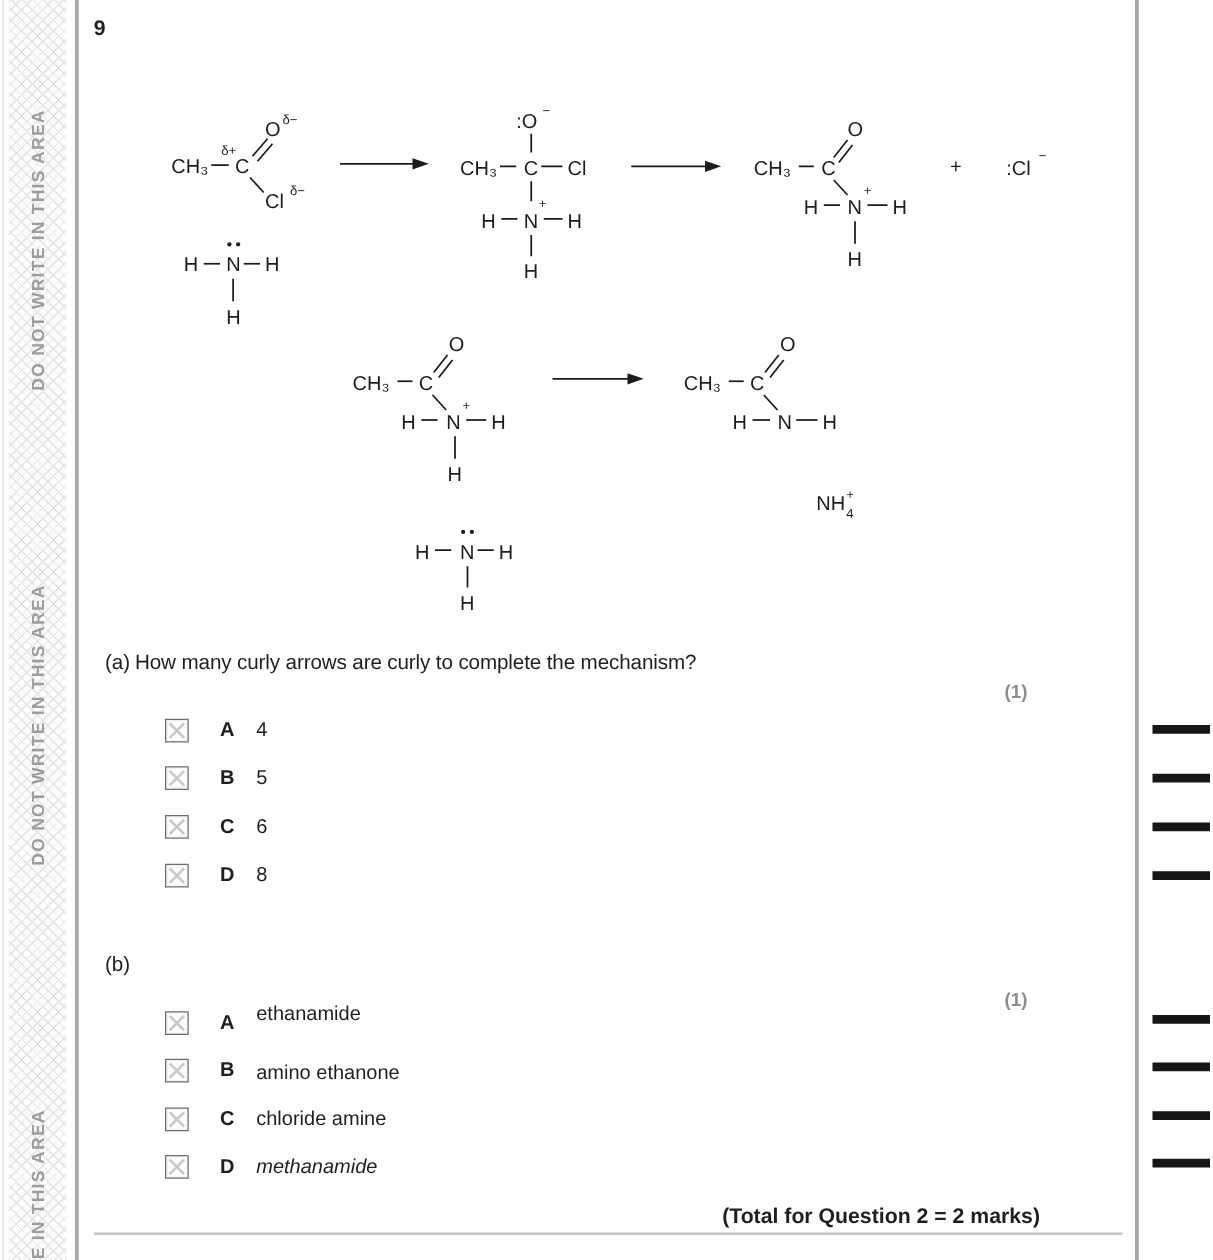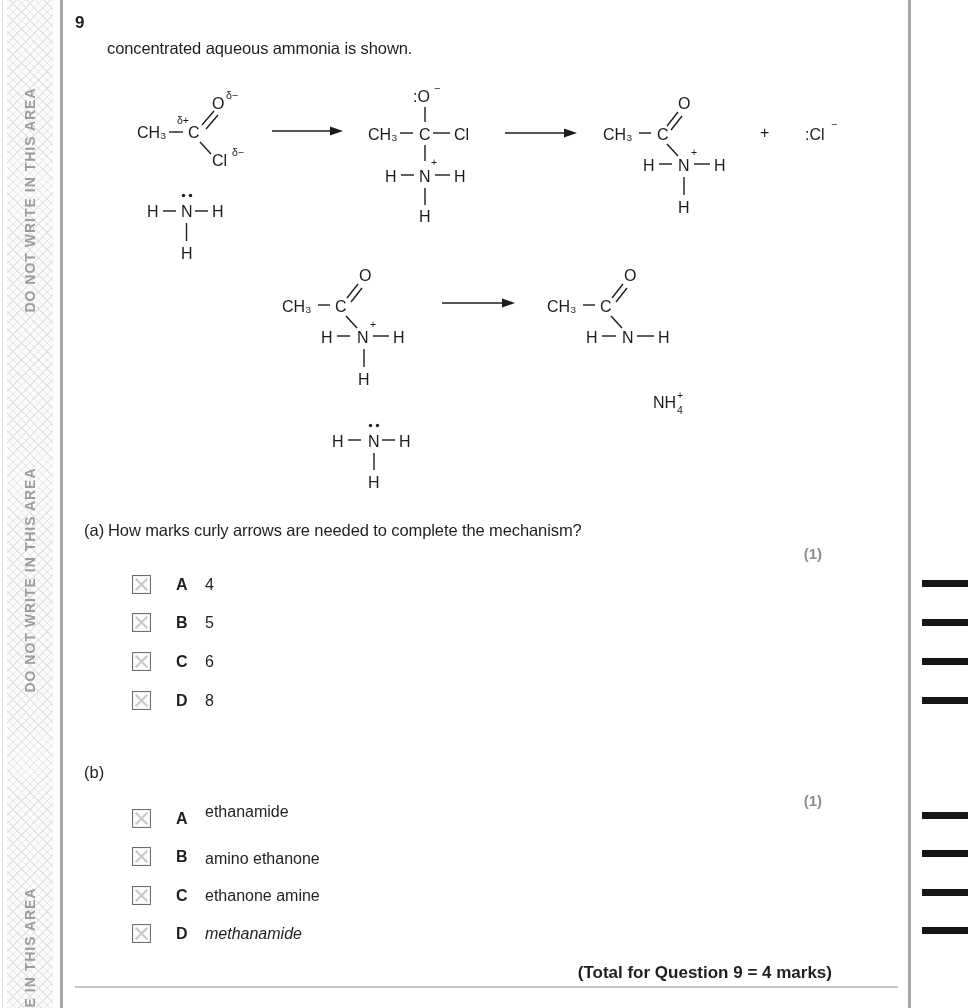--- a/index.html
+++ b/index.html
@@ -58,21 +58,20 @@
   <div class="bar" style="top:580px;"></div>
   <div class="bar" style="top:619px;"></div>
   <div class="bar" style="top:658px;"></div>
   <div class="bar" style="top:697px;"></div>
   <div class="bar" style="top:812px;"></div>
   <div class="bar" style="top:850px;"></div>
   <div class="bar" style="top:889px;"></div>
   <div class="bar" style="top:927px;"></div>
 
   <div class="qnum">9</div>
-  <div class="introline" style="top:39px;">concentrated aqueous ammonia is shown.</div>
 
   <svg id="mech" width="850" height="440" viewBox="0 0 850 440">
 
     <g>
       <text x="77" y="63">CH₃</text>
       <line x1="109" y1="57" x2="123" y2="57"></line>
       <text class="sup" x="117" y="49">δ+</text>
       <text x="128" y="63">C</text>
       <line x1="142" y1="50" x2="154" y2="36"></line>
       <line x1="146" y1="54" x2="158" y2="40"></line>
@@ -197,21 +196,21 @@
       <circle cx="310.5" cy="350.5" r="1.7"></circle>
       <circle cx="317.5" cy="350.5" r="1.7"></circle>
       <line x1="322" y1="365" x2="335" y2="365"></line>
       <text x="339" y="372">H</text>
       <line x1="314" y1="378" x2="314" y2="395"></line>
       <text x="308" y="413">H</text>
     </g>
   </svg>
 
   <div class="part-label" style="top:521px;">(a)</div>
-  <div class="part-q" style="top:521px;">How marks curly arrows are needed to complete the mechanism?</div>
+  <div class="part-q" style="top:521px;">How many curly arrows are curly to complete the mechanism?</div>
   <div class="marks" style="top:545px;">(1)</div>
 
   <div class="chk" style="top:575px;">
       <svg viewBox="0 0 19 19">
         <line x1="3" y1="3" x2="16" y2="16"></line>
         <line x1="16" y1="3" x2="3" y2="16"></line>
       </svg>
     </div>
   <div class="opt-letter" style="top:576px;">A</div>
   <div class="opt-text" style="top:576px;">4</div>
@@ -264,27 +263,27 @@
   <div class="opt-letter" style="top:848px;">B</div>
   <div class="opt-text" style="top:803px;">ethanamide</div>
 
   <div class="chk" style="top:886px;">
       <svg viewBox="0 0 19 19">
         <line x1="3" y1="3" x2="16" y2="16"></line>
         <line x1="16" y1="3" x2="3" y2="16"></line>
       </svg>
     </div>
   <div class="opt-letter" style="top:887px;">C</div>
-  <div class="opt-text" style="top:887px;">ethanone amine</div>
+  <div class="opt-text" style="top:887px;">chloride amine</div>
 
   <div class="chk" style="top:924px;">
       <svg viewBox="0 0 19 19">
         <line x1="3" y1="3" x2="16" y2="16"></line>
         <line x1="16" y1="3" x2="3" y2="16"></line>
       </svg>
     </div>
   <div class="opt-letter" style="top:925px;">D</div>
   <div class="opt-text" style="top:925px;font-style:italic;">methanamide</div>
 
-  <div class="total">(Total for Question 9 = 4 marks)</div>
+  <div class="total">(Total for Question 2 = 2 marks)</div>
   <div class="total-rule"></div>
 
 </div>
 
 </body></html>

